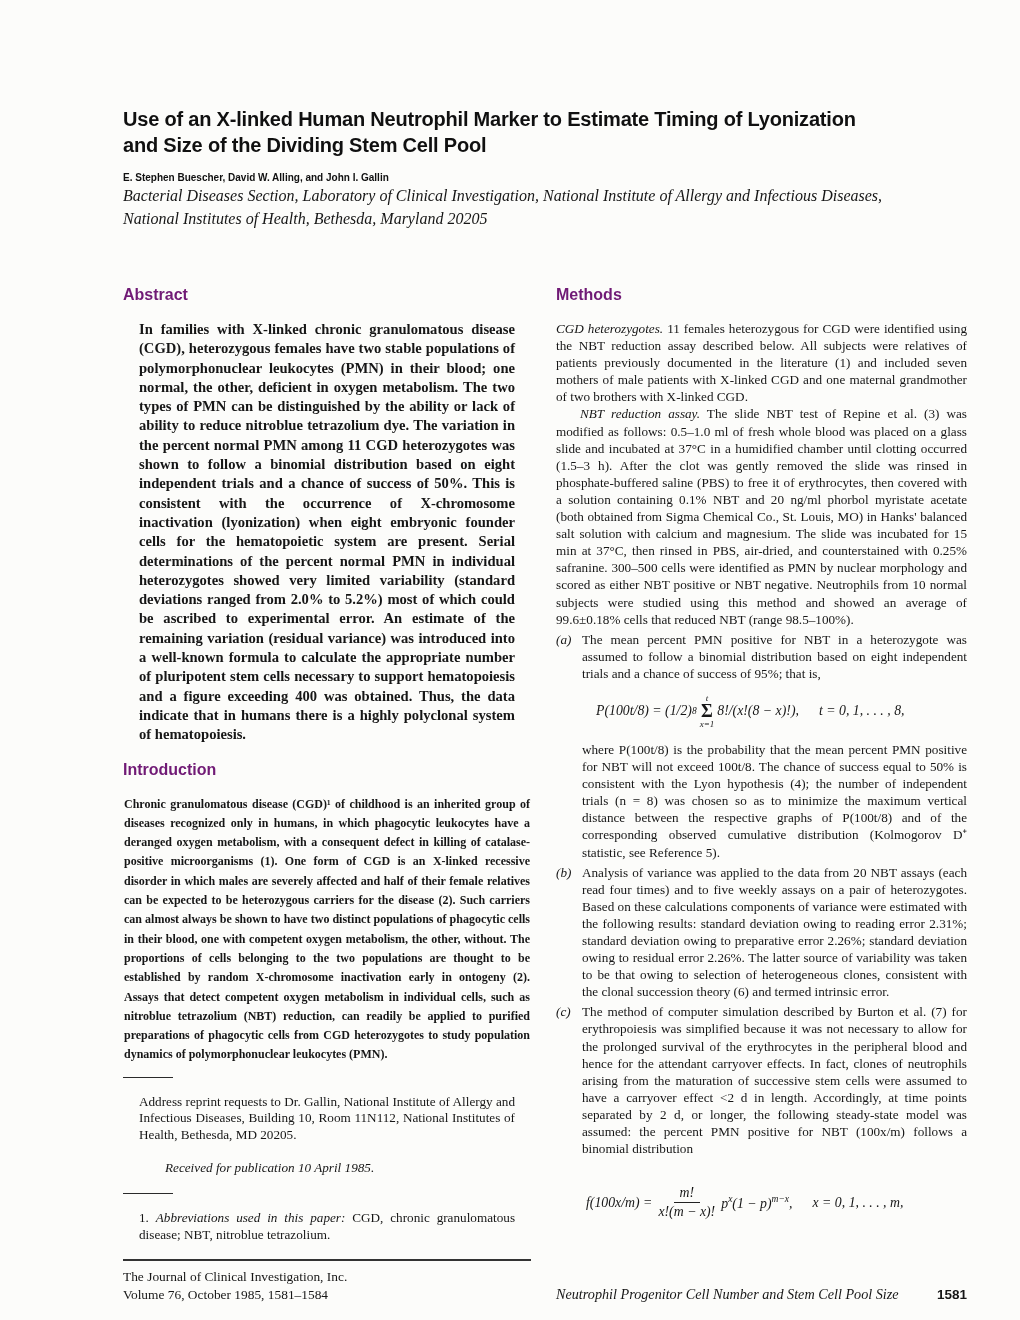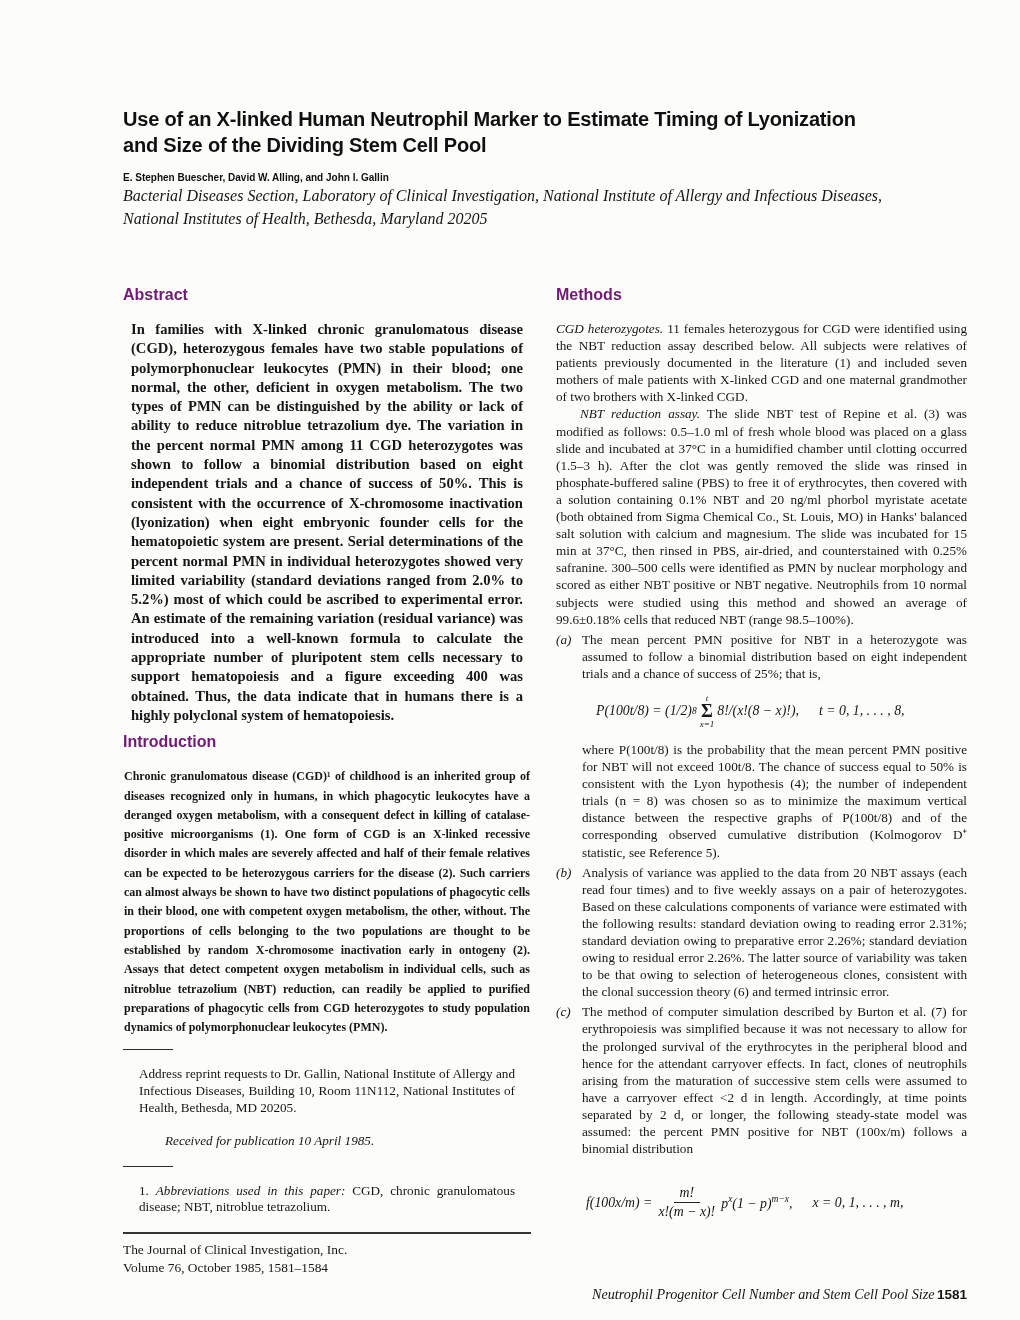--- a/index.html
+++ b/index.html
@@ -32,21 +32,21 @@
   .col { position:absolute; top:286px; }
   .col-left  { left:123px; width:408px; }
   .col-right { left:556px; width:411px; }
 
   h2.sec-heading {
     margin:0 0 16px 0;
     font-family:"Liberation Sans", sans-serif;
     font-weight:bold; font-size:16px; color:#701a75;
   }
   .abstract-body {
-    margin:8px; text-align:justify;
+    margin:16px; text-align:justify;
     font-weight:bold; font-size:14.6px; line-height:19.3px;
   }
   h2.intro-h { }
   .intro-body {
     margin:1px; text-align:justify;
     font-size:12px; line-height:19.3px;font-weight:bold;
   }
   .fn-rule { width:50px; border:0; border-top:1.6px solid #2a2a2a; margin:12px 0 8px 0; }
   .footnote { margin:16px; text-align:justify; font-size:13.2px; line-height:16.8px; }
   .footnote.received { font-style:italic; text-indent:26px; margin-top:1px; }
@@ -77,21 +77,21 @@
   .frac { display:inline-flex; flex-direction:column; align-items:center; margin:0 6px; line-height:1.15; }
   .frac-num { padding:0 6px 1px 6px; border-bottom:1.2px solid #222; }
   .frac-den { padding-top:1px; }
   .formula2 { margin-left:4px; margin-top:28px; }
 
   
   .page-footer {
     position:absolute; left:556px; top:1286px; width:411px;
     display:flex; justify-content:space-between; align-items:baseline;
   }
-  .run-title { font-style:italic; font-size:14.2px;margin-left:36px; }
+  .run-title { font-style:italic; font-size:14.2px; }
   .page-num { font-family:"Liberation Sans", sans-serif; font-weight:bold; font-size:13.5px; }
 </style>
 </head>
 <body>
 
 <div class="page">
 
   <header class="title-block">
     <div class="title-line">Use of an X-linked Human Neutrophil Marker to Estimate Timing of Lyonization</div>
     <div class="title-line">and Size of the Dividing Stem Cell Pool</div>
@@ -123,21 +123,21 @@
     <h2 class="sec-heading">Methods</h2>
 
     <p class="m-par"><span class="it">CGD heterozygotes.</span><span> 11 females heterozygous for CGD were identified using the NBT reduction assay described below. All subjects were relatives of patients previously documented in the literature (1) and included seven mothers of male patients with X-linked CGD and one maternal grandmother of two brothers with X-linked CGD.</span></p>
 
     <p class="m-par indent"><span class="it">NBT reduction assay.</span><span> The slide NBT test of Repine et al. (3) was modified as follows: 0.5–1.0 ml of fresh whole blood was placed on a glass slide and incubated at 37°C in a humidified chamber until clotting occurred (1.5–3 h). After the clot was gently removed the slide was rinsed in phosphate-buffered saline (PBS) to free it of erythrocytes, then covered with a solution containing 0.1% NBT and 20 ng/ml phorbol myristate acetate (both obtained from Sigma Chemical Co., St. Louis, MO) in Hanks' balanced salt solution with calcium and magnesium. The slide was incubated for 15 min at 37°C, then rinsed in PBS, air-dried, and counterstained with 0.25% safranine. 300–500 cells were identified as PMN by nuclear morphology and scored as either NBT positive or NBT negative. Neutrophils from 10 normal subjects were studied using this method and showed an average of 99.6±0.18% cells that reduced NBT (range 98.5–100%).</span></p>
 
 
     <div class="m-item">
       <span class="m-label">(a)</span>
       <div class="m-text">
-        <p>The mean percent PMN positive for NBT in a heterozygote was assumed to follow a binomial distribution based on eight independent trials and a chance of success of 25%; that is,</p>
+        <p>The mean percent PMN positive for NBT in a heterozygote was assumed to follow a binomial distribution based on eight independent trials and a chance of success of 95%; that is,</p>
         <div class="formula">
           <span>P(100t/8) = (1/2)</span>
             <sup>8</sup>
           <span class="bigsum">
             <span class="sum-up">t</span>
             <span class="sum-sigma">Σ</span>
             <span class="sum-lo">x=1</span>
           </span>
           <span> 8!/(x!(8 − x)!),</span>
           <span class="f-cond">t = 0, 1, . . . , 8,</span>

